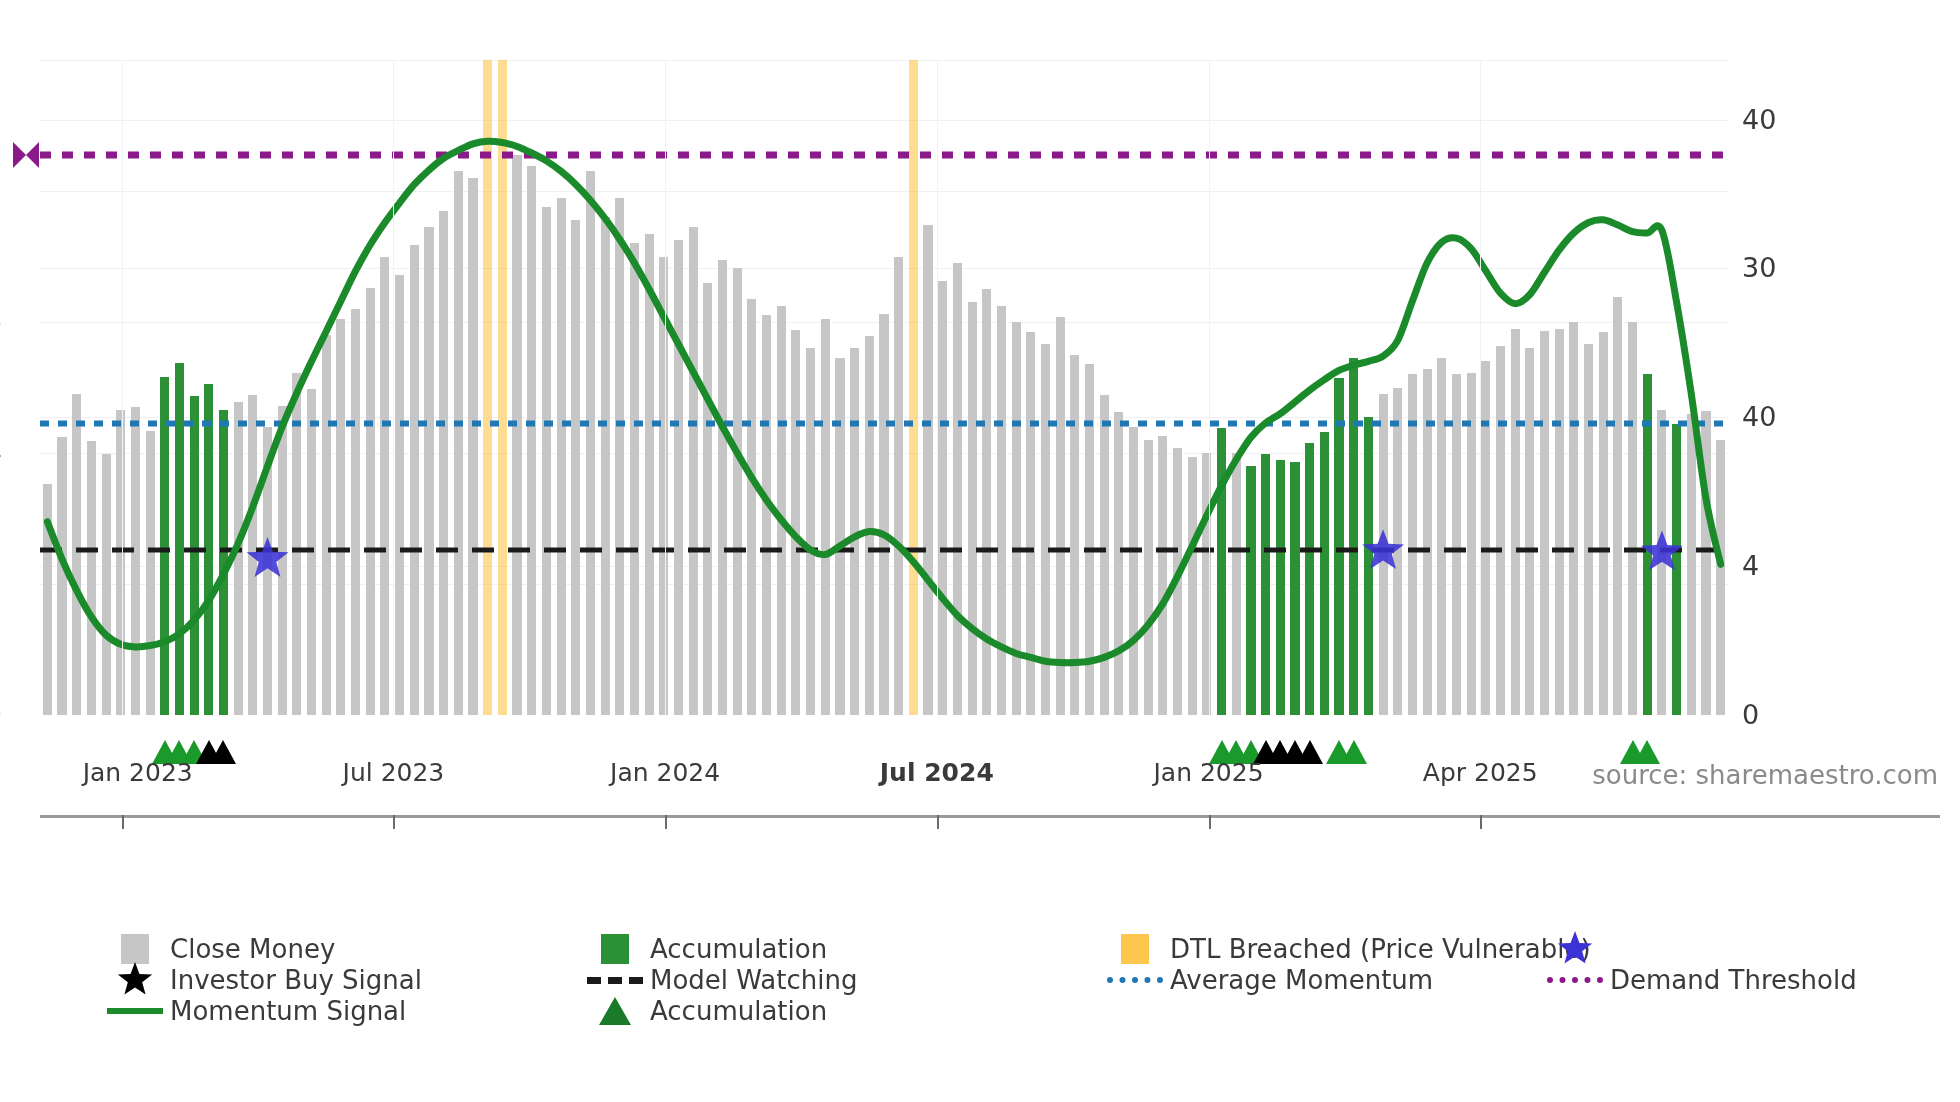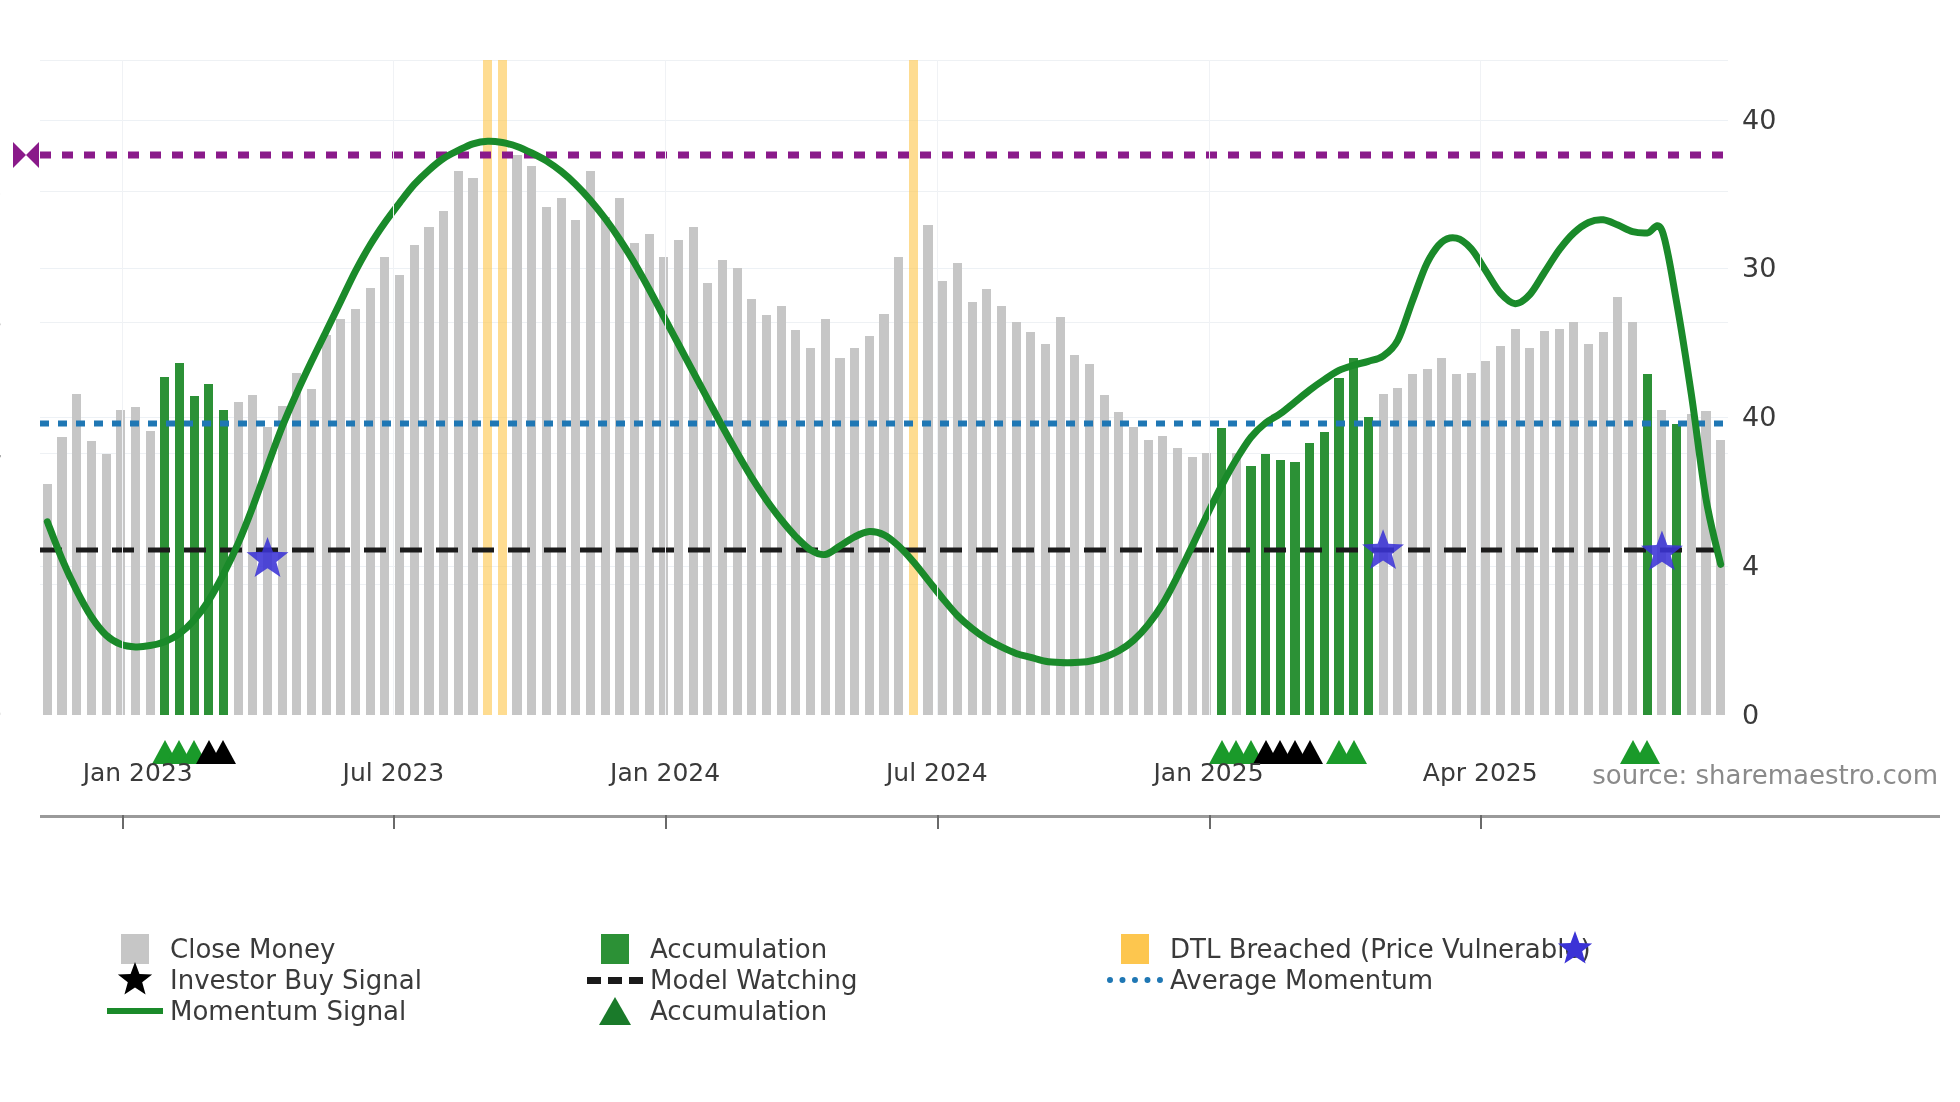--- a/index.html
+++ b/index.html
@@ -241,20 +241,26 @@
           </svg>
         </span>
         <span class="lgtext">Investor Buy Signal</span>
       </div>
       <div class="lgitem" style="position: absolute; left: 1000px; top: 31px;">
         <span class="lgkey">
           <span class="sw-dot" style="border-top-color: rgb(31, 119, 180);"></span>
         </span>
         <span class="lgtext">Average Momentum</span>
       </div>
+      <div class="lgitem" style="position: absolute; left: 1440px; top: 31px;">
+        <span class="lgkey">
+          <span class="sw-dot" style="border-top-color: rgb(138, 26, 138);"></span>
+        </span>
+        <span class="lgtext">Demand Threshold</span>
+      </div>
       <div class="lgitem" style="position: absolute; left: 0px; top: 62px;">
         <span class="lgkey">
           <span class="sw-line" style="background: rgb(26, 138, 42);"></span>
         </span>
         <span class="lgtext">Momentum Signal</span>
       </div>
       <div class="lgitem" style="position: absolute; left: 480px; top: 62px;">
         <span class="lgkey">
           <span style="width: 0px; height: 0px; border-left: 16px solid transparent; border-right: 16px solid transparent; border-bottom: 28px solid rgb(26, 122, 42);"></span>
         </span>
@@ -289,19 +295,19 @@
     <div class="ylab right" style="top: 254.409px;">30</div>
     <div class="ylab right" style="top: 403.273px;">40</div>
     <div class="ylab right" style="top: 552.136px;">4</div>
     <div class="ylab right" style="top: 701px;">0</div>
     <div class="xlab" style="left: 121.7px; margin-left: 16px;">Jan 2023</div>
     <div class="xtick" style="left: 121.7px;"></div>
     <div class="xlab" style="left: 393.4px; text-align: right;">Jul 2023</div>
     <div class="xtick" style="left: 393.4px;"></div>
     <div class="xlab" style="left: 665.1px;">Jan 2024</div>
     <div class="xtick" style="left: 665.1px;"></div>
-    <div class="xlab" style="left: 936.8px;">Jul 2024</div>
+    <div class="xlab" style="left: 936.8px; font-weight: bold;">Jul 2024</div>
     <div class="xtick" style="left: 936.8px;"></div>
     <div class="xlab" style="left: 1208.5px;">Jan 2025</div>
     <div class="xtick" style="left: 1208.5px;"></div>
     <div class="xlab" style="left: 1480.2px;">Apr 2025</div>
     <div class="xtick" style="left: 1480.2px;"></div>
   </div>
 
 </body></html>

